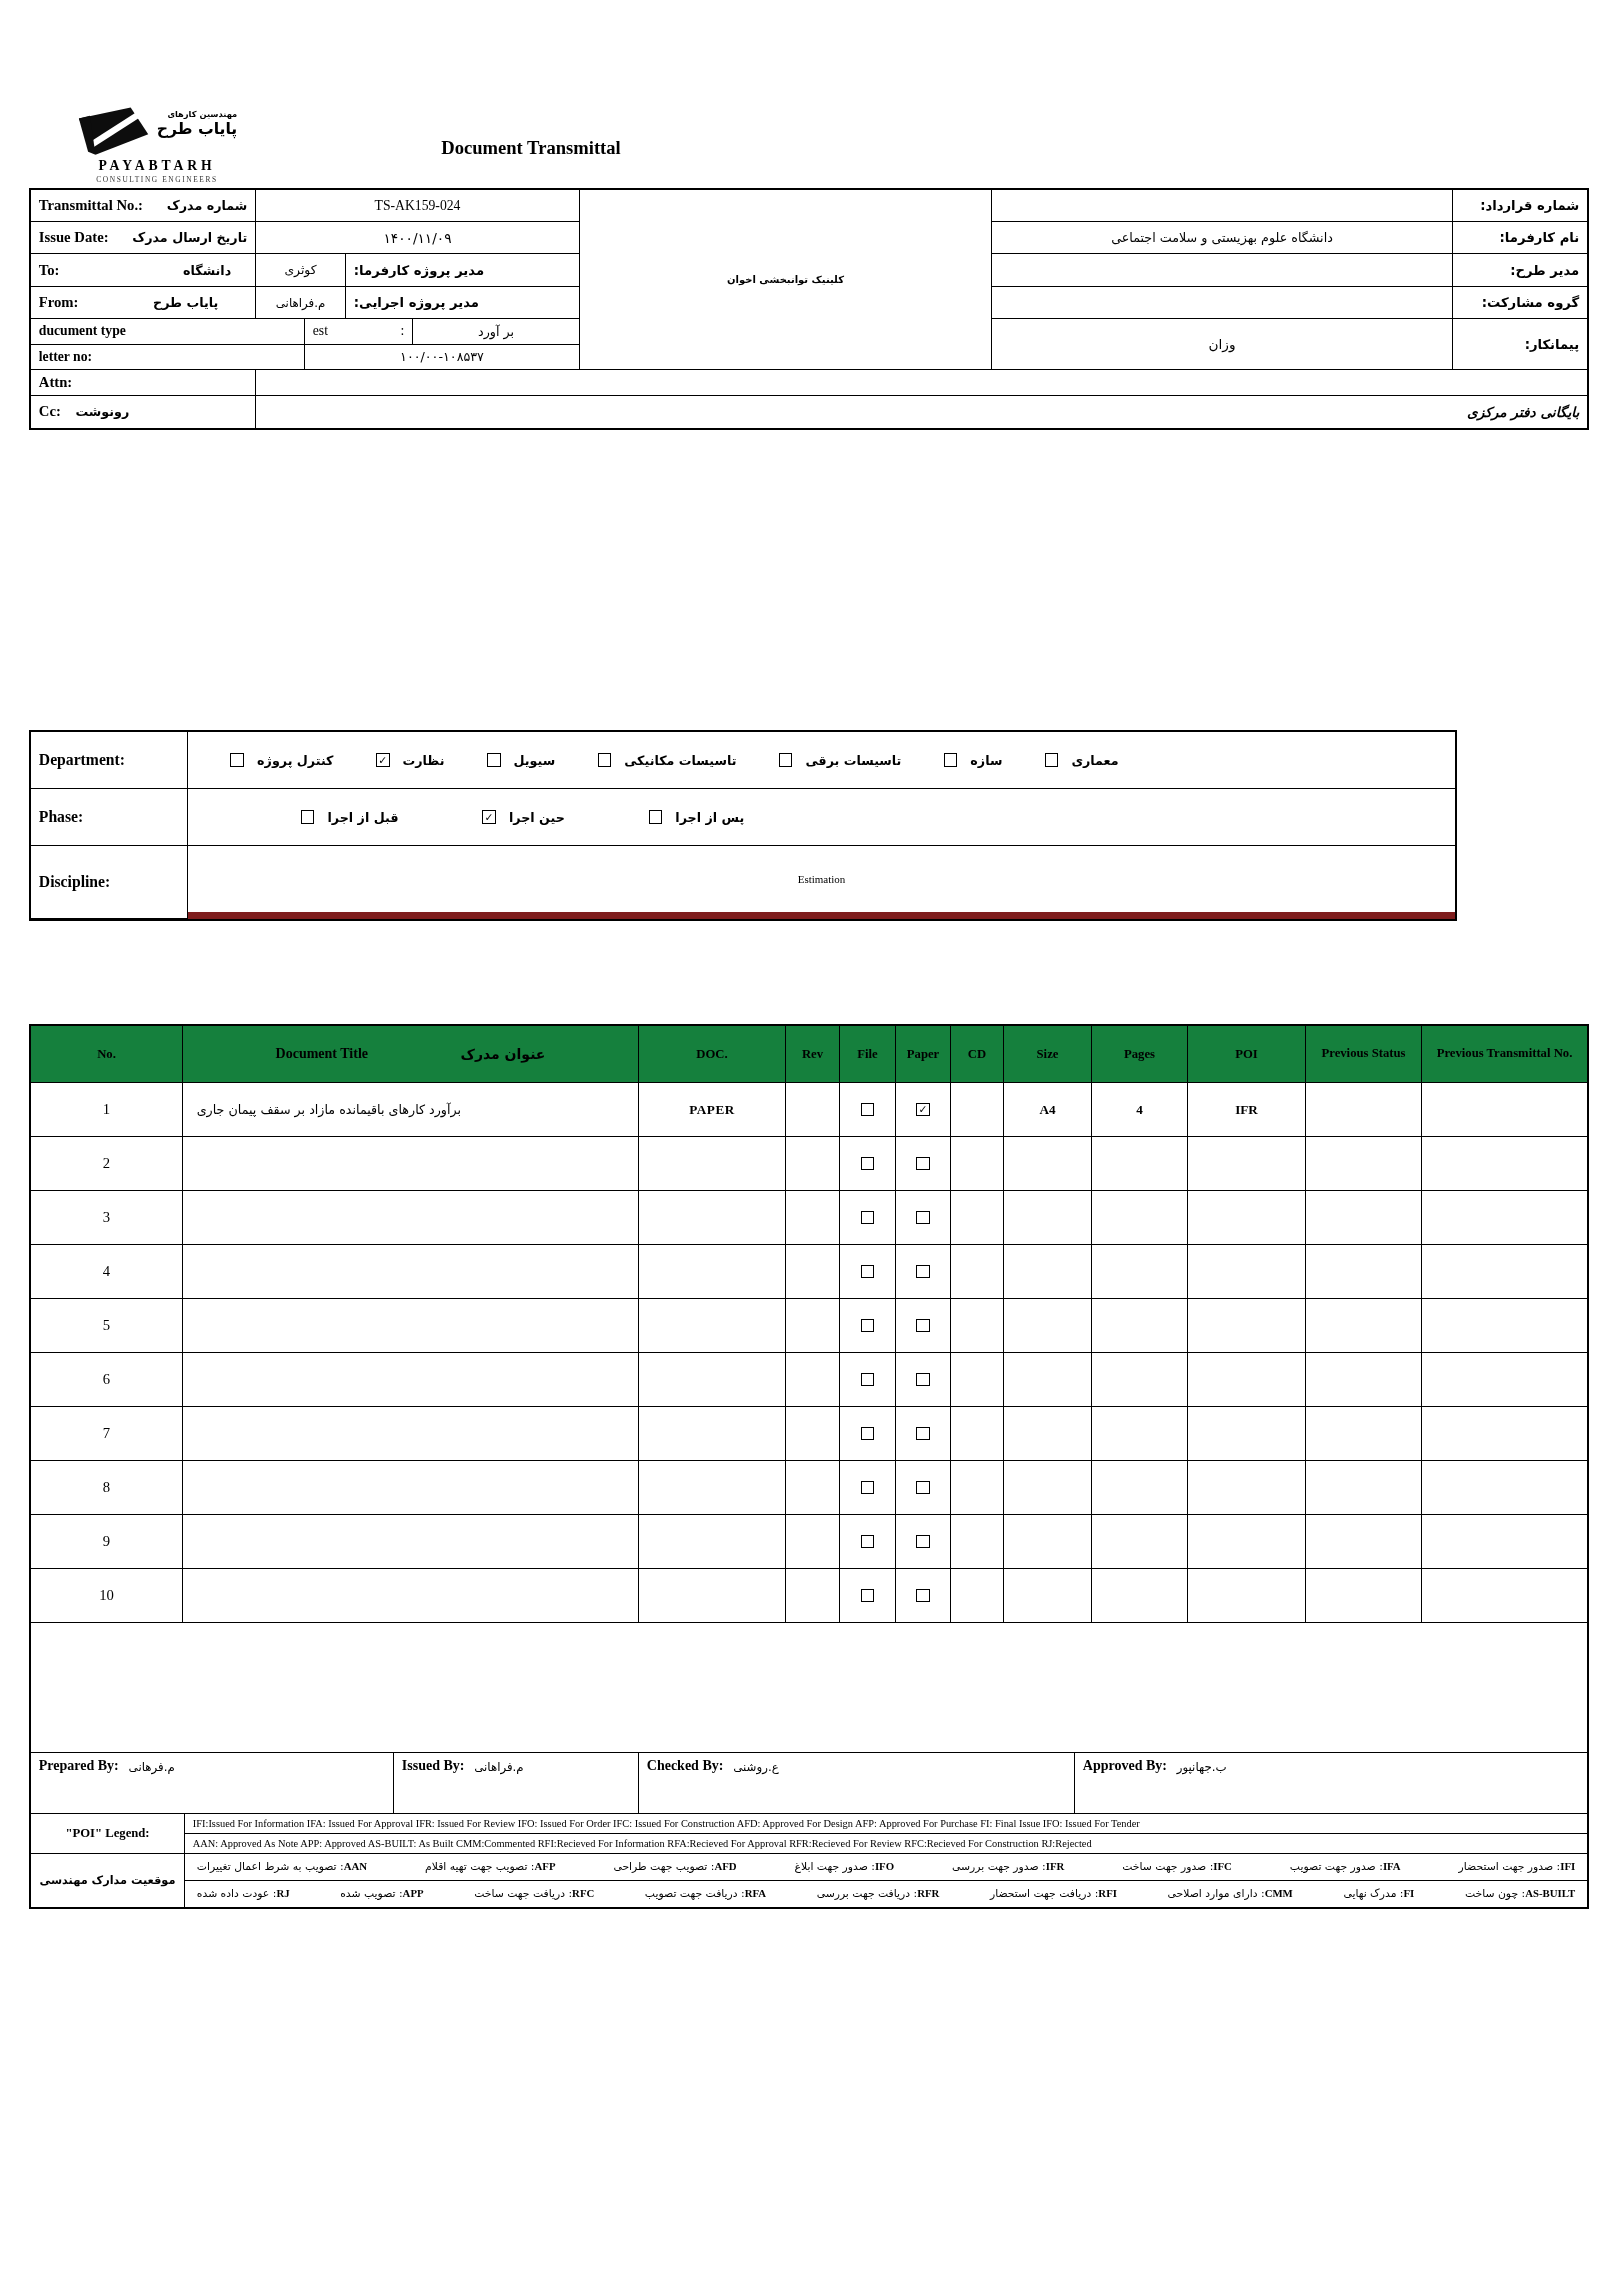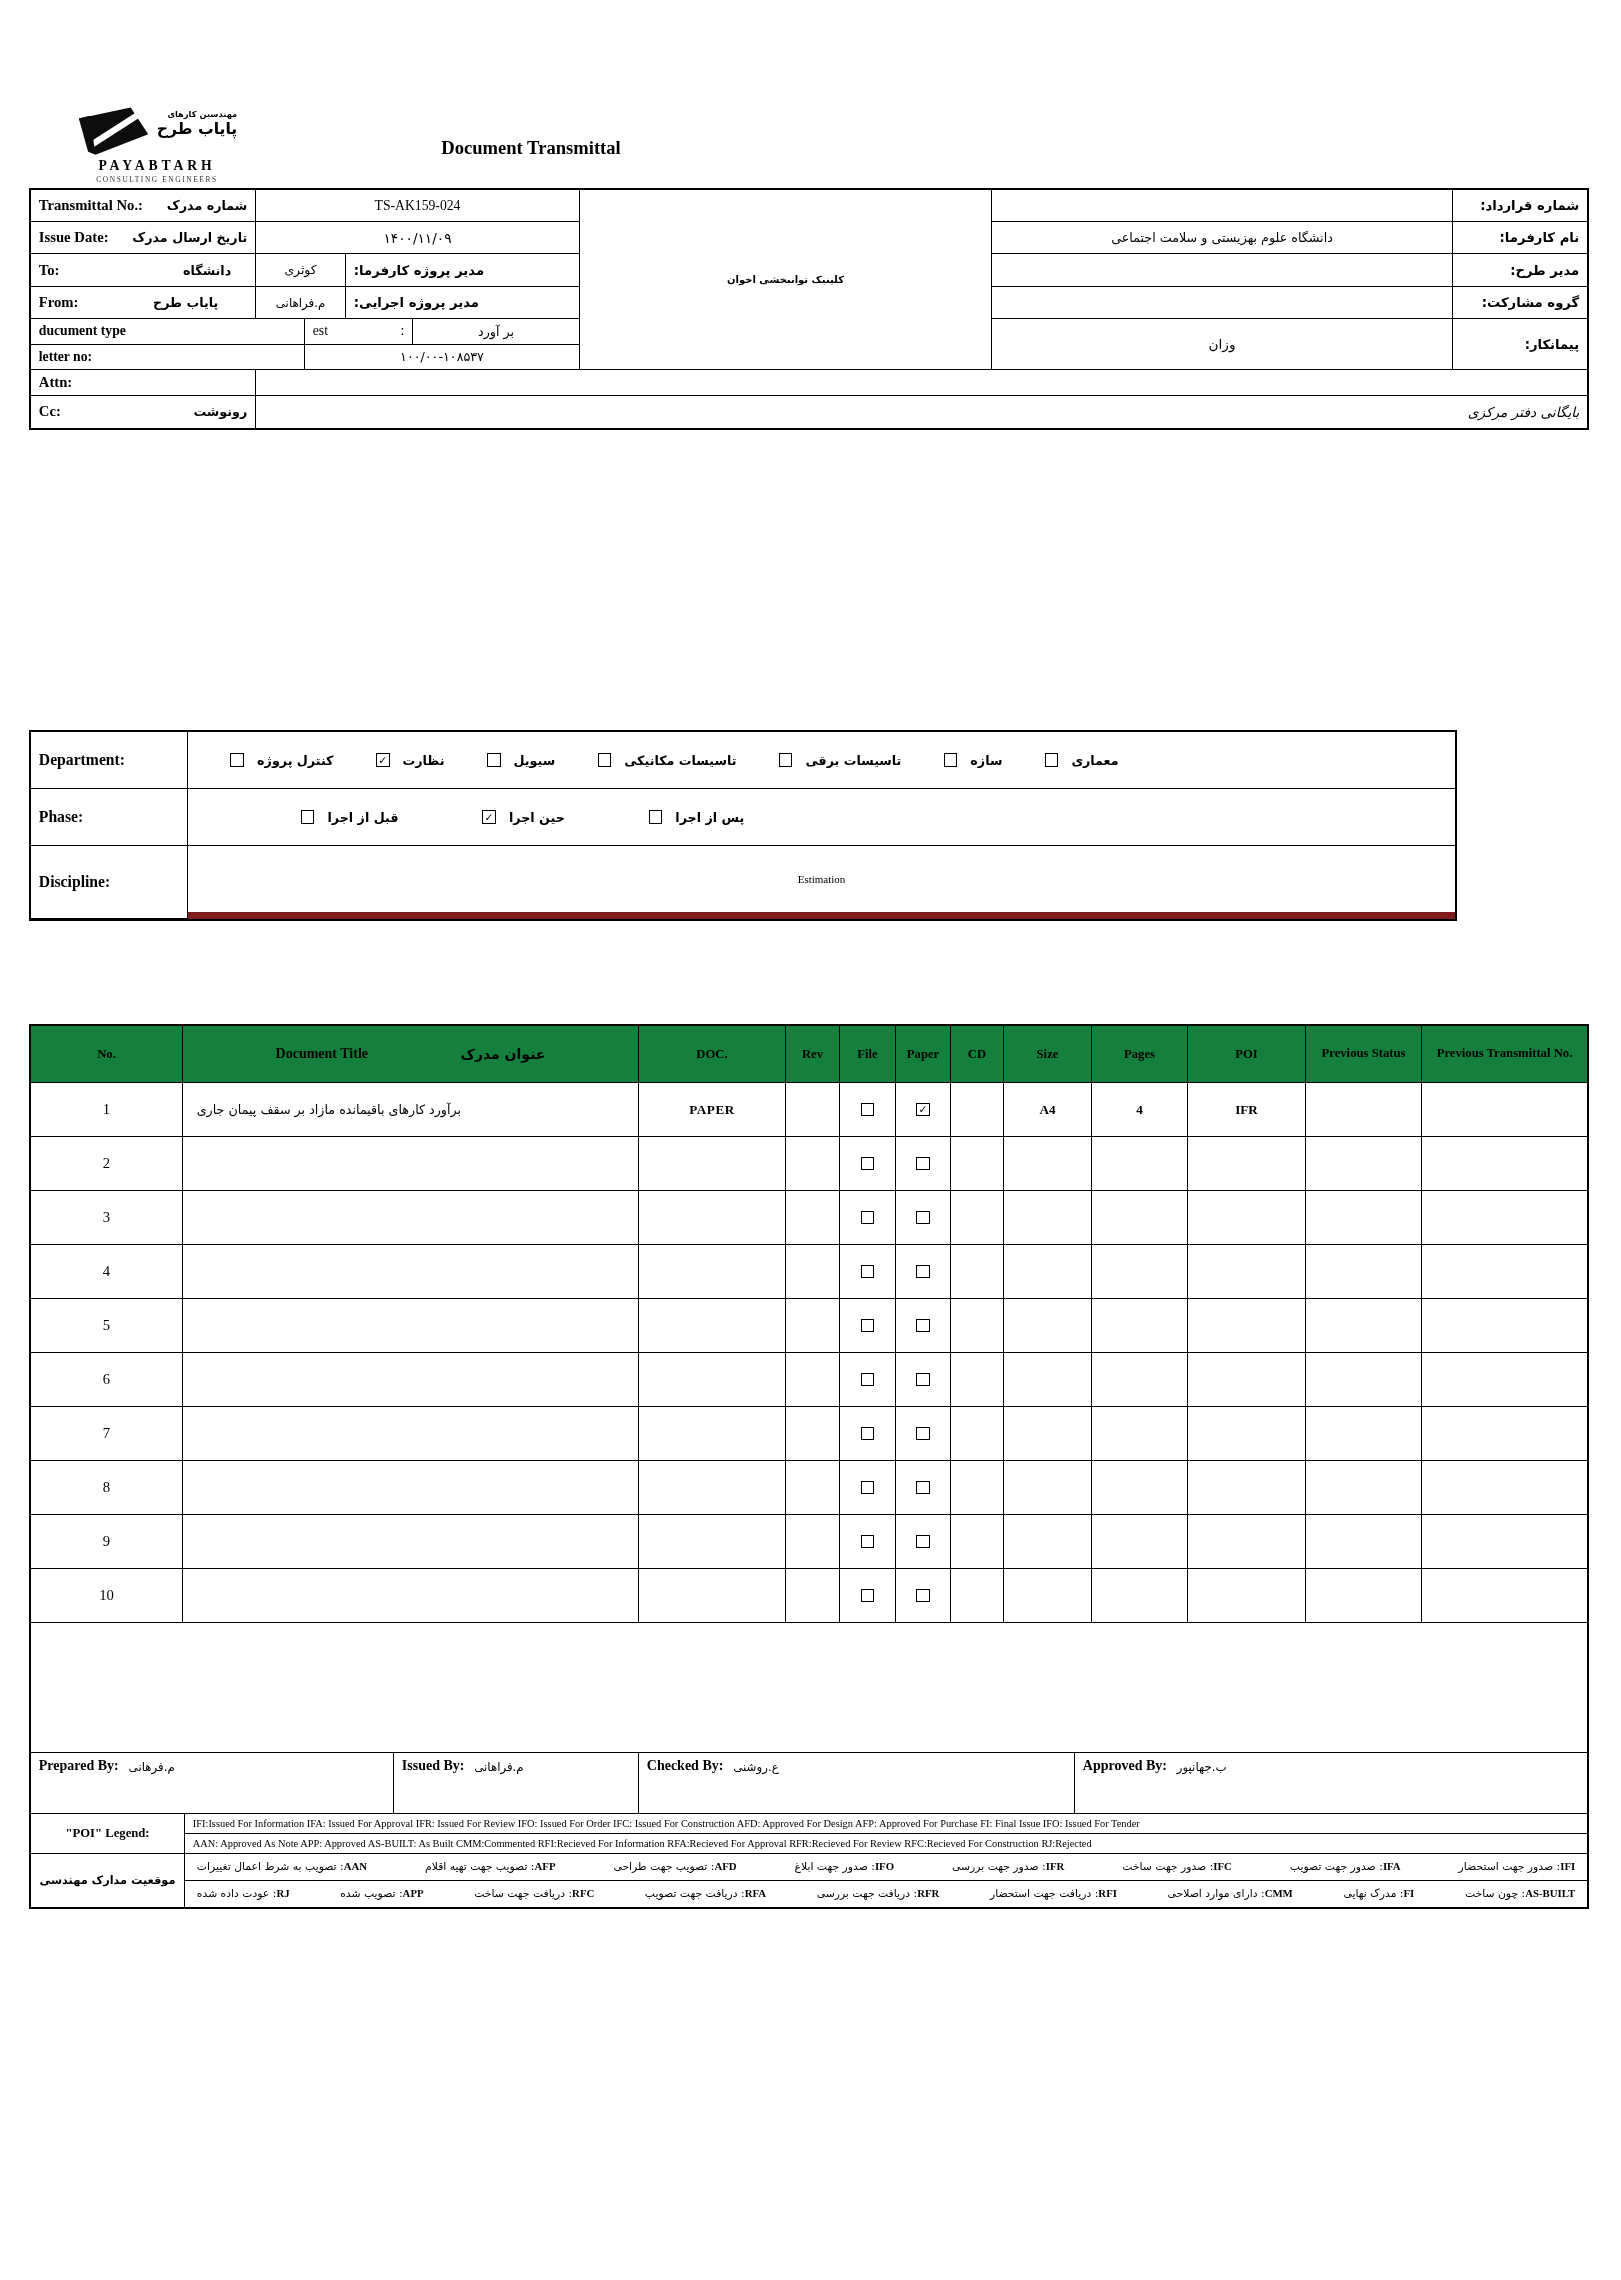--- a/index.html
+++ b/index.html
@@ -25,21 +25,21 @@
 .hc{display:flex;align-items:center;padding:0 7.8px;border-right:1px solid #000;border-bottom:1px solid #000;font-size:14.7px;overflow:hidden;white-space:nowrap}
 .hc .falab{font-size:12.7px;font-weight:700}
 .sb{justify-content:space-between}
 .ce{justify-content:center;padding:0 2px}
 .rl{direction:rtl;justify-content:flex-start;font-weight:700;font-size:13.2px}
 .lft{direction:rtl;justify-content:flex-end;font-weight:700;font-size:13.2px}
 .nbr{border-right:none}
 .nbb{border-bottom:none}
 .enb{font-weight:700}
 .val{font-size:13.7px}
-.itbr{font-style:italic;font-weight:400;justify-content:flex-end;font-size:13.7px}
+.itbr{font-style:italic;font-weight:700;justify-content:flex-end;font-size:13.7px}
 .projcell{font-size:10px;font-weight:700}
 
 
 .dept{position:absolute;top:730px;left:29px;width:1428px;border:2px solid #000;display:grid;grid-template-columns:157px 1fr;grid-template-rows:57px 57px 73px}
 .dlab{display:flex;align-items:center;padding:0 7.8px;font-weight:700;font-size:15.7px;border-right:1px solid #000;border-bottom:1px solid #000}
 .ditems{display:flex;direction:rtl;align-items:center;justify-content:space-evenly;border-bottom:1px solid #000}
 .chk{display:inline-flex;direction:ltr;align-items:center;gap:13px}
 .chklab{font-size:12.7px;font-weight:700}
 .cb{width:13.7px;height:13.7px;border:1px solid #000;display:inline-flex;align-items:center;justify-content:center;font-size:10.8px;line-height:1;flex:0 0 auto;background:#fff}
 .disc{display:flex;align-items:center;justify-content:center;font-size:11px;border-bottom:7px solid #7f1d1d;}
@@ -147,21 +147,21 @@
     <div class="hc rl fa nbr" style="grid-area:5/8/7/9">پیمانکار:</div>
 
     <div class="hc enb" style="grid-area:6/1/7/3;font-size:13.7px">letter no:</div>
     <div class="hc ce fa" style="grid-area:6/3/7/6;font-size:12.7px" dir="ltr">۱۰۰/۰۰-۱۰۸۵۳۷</div>
 
     <div class="hc enb" style="grid-area:7/1/8/2">Attn:</div>
     <div class="hc nbr" style="grid-area:7/2/8/9"></div>
 
     <div class="hc sb nbb" style="grid-area:8/1/9/2">
       <span class="enb">Cc:</span>
-      <span class="fa falab" style="">رونوشت</span>
+      <span class="fa falab" style="margin-right:118px">رونوشت</span>
     </div>
     <div class="hc itbr fa nbr nbb" style="grid-area:8/2/9/9">بایگانی دفتر مرکزی</div>
   </div>
 
   <div class="dept">
     <div class="dlab">Department:</div>
     <div class="ditems" style="padding-right:294px">
         <span class="chk">
           <span class="cb"></span>
           <span class="fa chklab">معماری</span>

